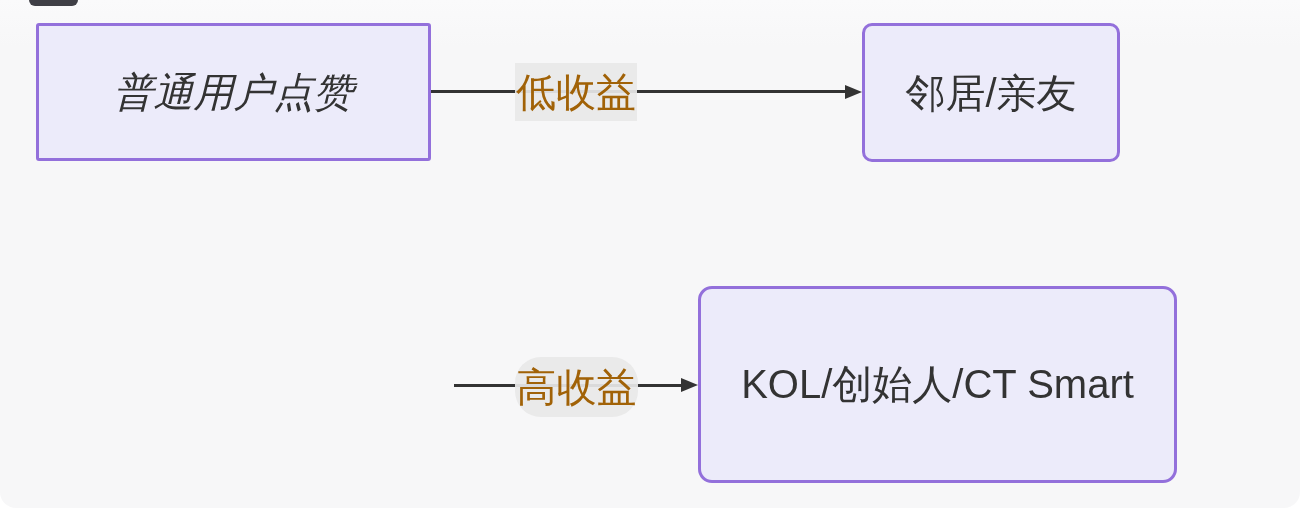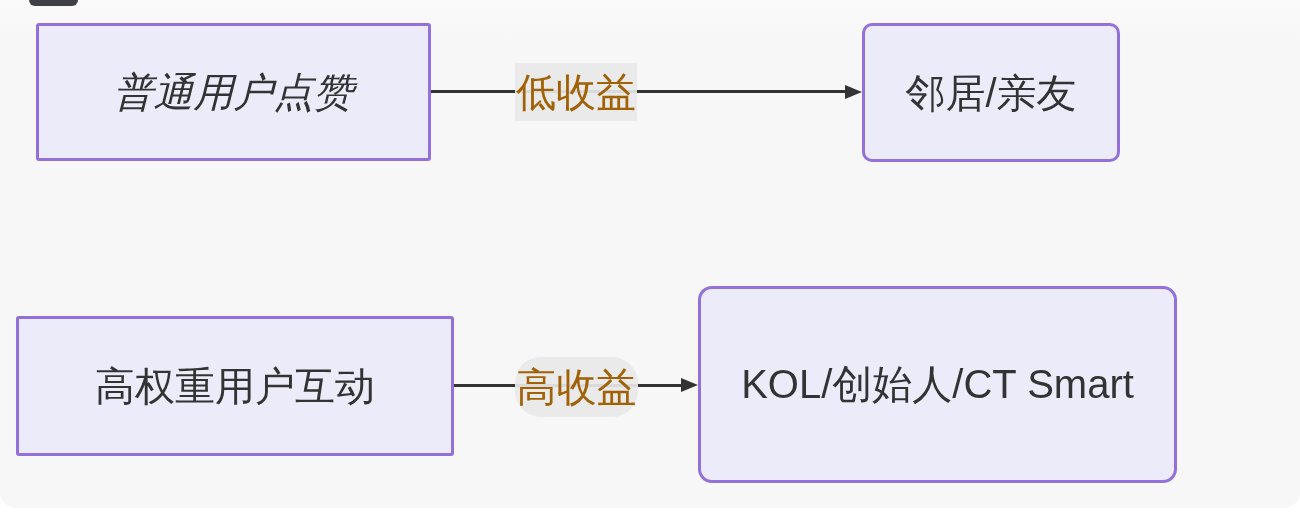--- a/index.html
+++ b/index.html
@@ -94,23 +94,20 @@
   <div class="edge-line edge1-line"></div>
   <div class="arrowhead arrowhead1"></div>
   <div class="edge-label edge1-label">
     <span>低收益</span>
   </div>
 
   <div class="node rounded-sm node-b">
     <span>邻居/亲友</span>
   </div>
 
-  <div class="node square node-c">
-    <span>高权重用户互动</span>
-  </div>
 
   <div class="edge-line edge2-line"></div>
   <div class="arrowhead arrowhead2"></div>
   <div class="edge-label edge2-label">
     <span>高收益</span>
   </div>
 
   <div class="node rounded-lg node-d">
     <span>KOL/创始人/CT Smart</span>
   </div>

